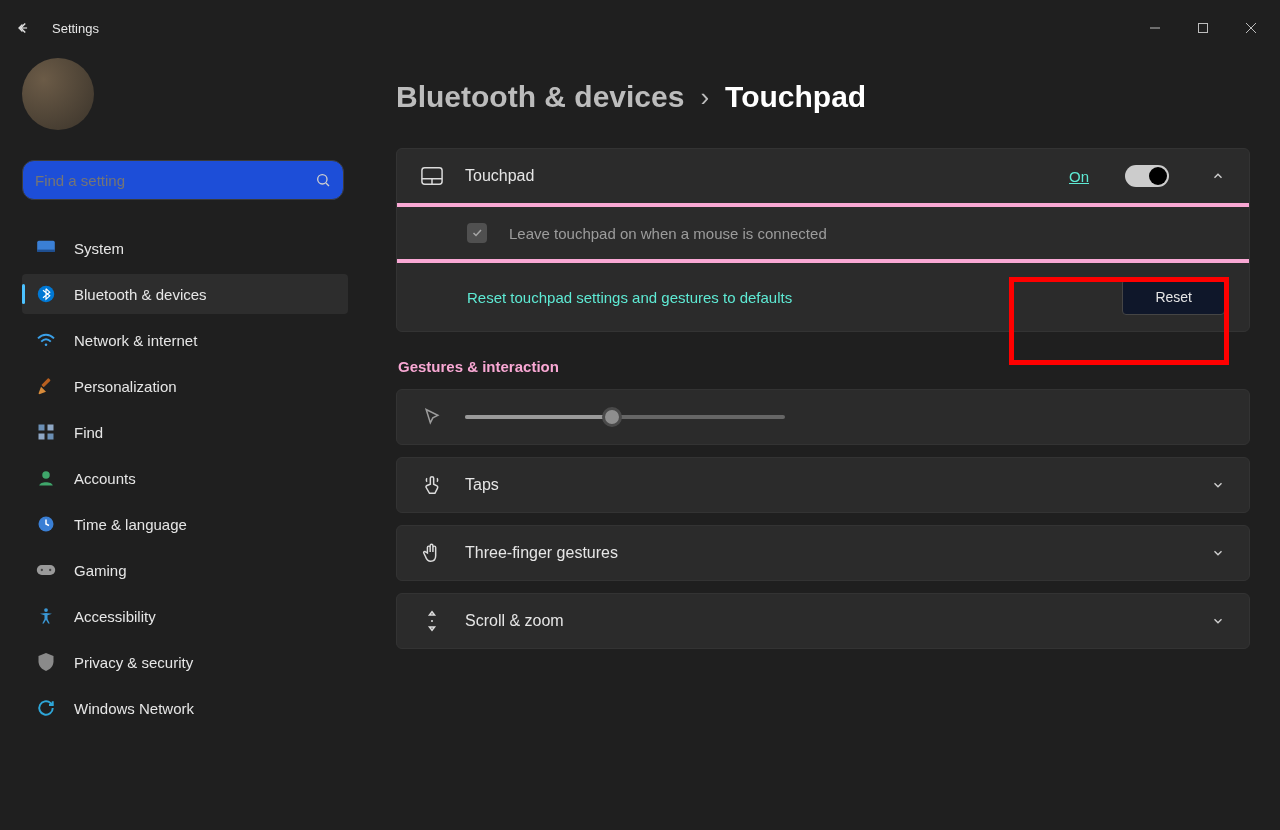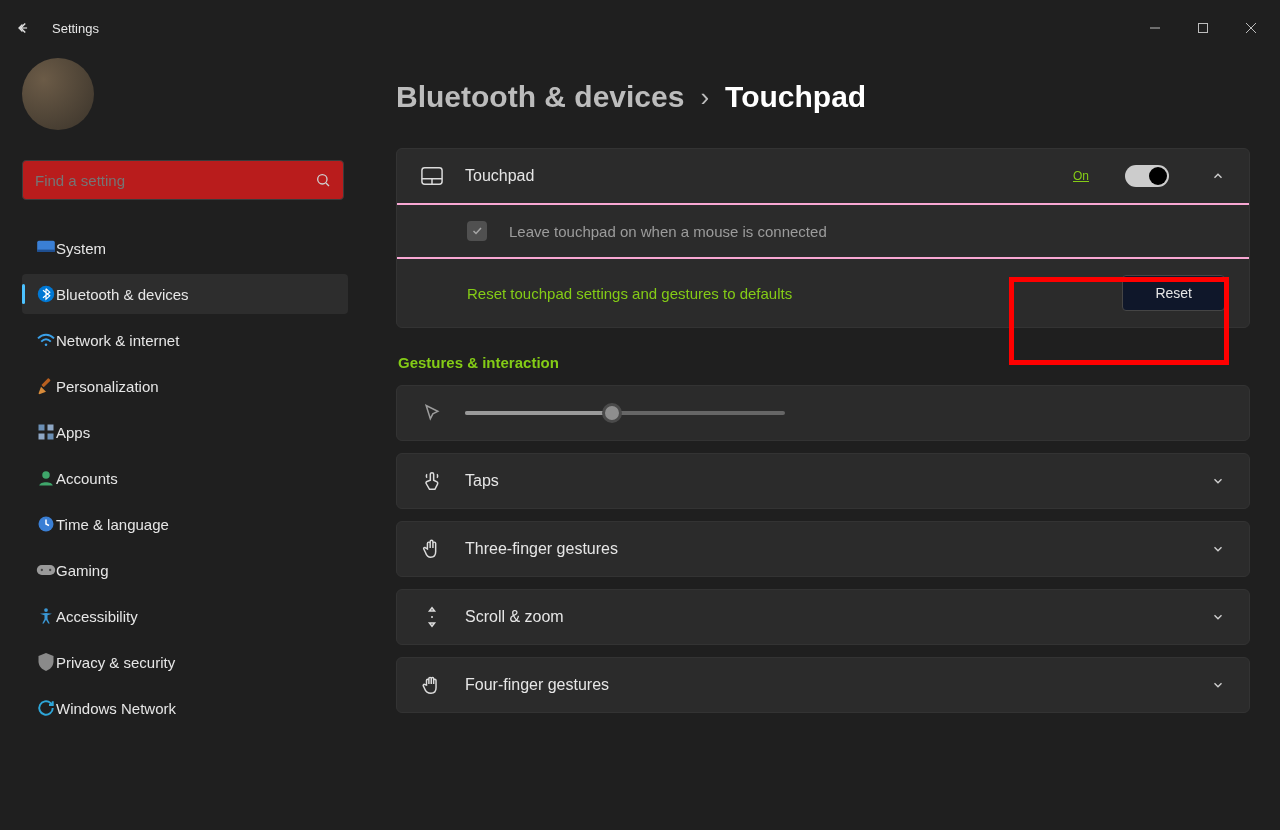--- a/index.html
+++ b/index.html
@@ -6,48 +6,48 @@
   html, body { width: 1280px; height: 830px; font-family: "Segoe UI", Arial, sans-serif; background: #1f1f1f; color: #fff; overflow: hidden; }
   .titlebar { display:flex; justify-content:space-between; align-items:center; height:40px; padding:16px 6px 0 12px;text-align:center; }
   .titlebar-left { display:flex; align-items:center; gap:20px; }
   .back-btn { width:20px; height:20px; display:flex; align-items:center; justify-content:center; cursor:pointer; }
   .wtitle { font-size:13px; color:#e6e6e6; }
   .winbtns { display:flex; gap:2px; }
   .winbtn { width:46px; height:32px; display:flex; align-items:center; justify-content:center; cursor:pointer; color:#bdbdbd; }
   .container { display:flex; height:790px; }
   .sidebar { width:360px; padding:18px 12px 0 22px; }
   .avatar { width:72px; height:72px; border-radius:50%; background: radial-gradient(circle at 30% 30%, #6b5b47, #3a332a); margin-bottom:30px; }
-  .search { position:relative; width:322px; height:40px; background:#b91c1c; border:1px solid #3b3b3b; border-radius:4px; display:flex; align-items:center; padding:0 12px; margin-bottom:28px; }
+  .search { position:relative; width:322px; height:40px; background:#1d4ed8; border:1px solid #3b3b3b; border-radius:12px; display:flex; align-items:center; padding:0 12px; margin-bottom:28px; }
   .search input { flex:1; background:transparent; border:none; outline:none; color:#cfcfcf; font-size:15px; }
   .search .sicon { color:#cfcfcf; }
   .nav { display:flex; flex-direction:column; gap:6px; }
-  .navitem { display:flex; align-items:center; height:40px; border-radius:4px; padding:0 14px; font-size:15px; color:#e6e6e6; cursor:pointer; position:relative; }
+  .navitem { display:flex; align-items:center; gap:18px; height:40px; border-radius:4px; padding:0 14px; font-size:15px; color:#e6e6e6; cursor:pointer; position:relative; }
   .navitem.active { background:#2d2d2d; }
   .navitem.active::before { content:""; position:absolute; left:0; top:10px; width:3px; height:20px; background:#4cc2ff; border-radius:2px; }
   .nicon { width:20px; height:20px; display:flex; align-items:center; justify-content:center; }
   .content { flex:1; padding:40px 30px 0 36px; overflow:hidden; }
   .breadcrumb { display:flex; align-items:center; gap:16px; margin-bottom:34px; }
   .bc-parent { font-size:30px; font-weight:600; color:#bcbcbc; }
   .bc-sep { font-size:26px; color:#bcbcbc; }
   .bc-current { font-size:30px; font-weight:600; color:#fff; }
   .panel { background:#2b2b2b; border:1px solid #333; border-radius:6px; margin-bottom:12px; }
   .row { display:flex; align-items:center; padding:16px 24px; gap:22px; }
-  .row + .row { border-top:2px solid #f9a8d4; }
+  .row + .row { border-top:4px solid #f9a8d4; }
   .ricon { width:22px; height:22px; display:flex; align-items:center; justify-content:center; color:#dcdcdc; }
   .rlabel { flex:1; font-size:16px; color:#e6e6e6; }
   .rlabel.muted { color:#9c9c9c; font-size:15px; }
-  .toggle-label { font-size:12px; color:#84cc16; margin-right:14px;text-decoration:underline; }
+  .toggle-label { font-size:15px; color:#5eead4; margin-right:14px;text-decoration:underline; }
   .toggle { width:44px; height:22px; border-radius:11px; background:#ccc; position:relative; cursor:pointer; }
   .toggle .knob { position:absolute; right:2px; top:2px; width:18px; height:18px; border-radius:50%; background:#000; }
   .chev { color:#cfcfcf; cursor:pointer; }
   .cbox { width:20px; height:20px; border-radius:4px; background:#505050; display:flex; align-items:center; justify-content:center; color:#a6a6a6; }
   .subrow { padding-left:70px; }
   .btn { height:36px; padding:0 32px; background:#0f172a; border:1px solid #454545; border-radius:4px; color:#e6e6e6; font-size:14px; cursor:pointer; }
   .highlight { position:absolute; border:5px solid #ff0000; pointer-events:none; }
-  .section-header { font-size:15px; font-weight:600; color:#84cc16; margin:26px 0 14px 2px; }
+  .section-header { font-size:15px; font-weight:600; color:#f9a8d4; margin:26px 0 14px 2px; }
   .slider { width:320px; height:4px; background:#666; border-radius:2px; position:relative; }
   .slider .fill { position:absolute; left:0; top:0; height:100%; width:46%; background:#9a9a9a; border-radius:2px; }
   .slider .thumb { position:absolute; left:46%; top:50%; transform:translate(-50%,-50%); width:20px; height:20px; border-radius:50%; background:#8e8e8e; border:3px solid #4a4a4a; }
   svg { display:block; }
 </style>
 </head>
 <body>
 
 <div class="titlebar">
   <div class="titlebar-left">
@@ -135,21 +135,21 @@
       </div>
       <div class="navitem">
         <span class="nicon">
             <svg width="18" height="18" viewBox="0 0 24 24">
               <rect x="2" y="2" width="8" height="8" fill="#6b8fb5"></rect>
               <rect x="14" y="2" width="8" height="8" fill="#8fa8c5"></rect>
               <rect x="2" y="14" width="8" height="8" fill="#8fa8c5"></rect>
               <rect x="14" y="14" width="8" height="8" fill="#6b8fb5"></rect>
             </svg>
           </span>
-        <span>Apps</span>
+        <span>Find</span>
       </div>
       <div class="navitem">
         <span class="nicon">
             <svg width="18" height="18" viewBox="0 0 24 24">
               <circle cx="12" cy="8" r="5" fill="#3fa66b"></circle>
               <path d="M3 22c1-6 17-6 18 0z" fill="#3fa66b"></path>
             </svg>
           </span>
         <span>Accounts</span>
       </div>
@@ -230,21 +230,21 @@
       </div>
       <div class="row subrow">
         <div class="cbox">
             <svg width="12" height="12" viewBox="0 0 24 24" fill="none" stroke="#a6a6a6" stroke-width="3">
               <path d="M5 12l5 5L20 6"></path>
             </svg>
           </div>
         <span class="rlabel muted">Leave touchpad on when a mouse is connected</span>
       </div>
       <div class="row subrow" style="position:relative;">
-        <span class="rlabel" style="color:#84cc16; font-size:15px;">Reset touchpad settings and gestures to defaults</span>
+        <span class="rlabel" style="color:#5eead4; font-size:15px;">Reset touchpad settings and gestures to defaults</span>
         <button class="btn">Reset</button>
       </div>
       <div class="highlight" style="left:612px; top:128px; width:220px; height:88px;"></div>
     </div>
 
     <div class="section-header">Gestures &amp; interaction</div>
 
     <div class="panel">
       <div class="row">
         <span class="ricon">
@@ -303,30 +303,15 @@
           </span>
         <span class="rlabel">Scroll &amp; zoom</span>
         <span class="chev">
             <svg width="14" height="14" viewBox="0 0 24 24" fill="none" stroke="#cfcfcf" stroke-width="2.4">
               <path d="M6 9l6 6 6-6"></path>
             </svg>
           </span>
       </div>
     </div>
 
-    <div class="panel">
-      <div class="row">
-        <span class="ricon">
-            <svg width="22" height="22" viewBox="0 0 24 24" fill="none" stroke="#dcdcdc" stroke-width="1.6">
-              <path d="M6 12V7a1.3 1.3 0 112.6 0v4V5a1.3 1.3 0 112.6 0v6V5a1.3 1.3 0 112.6 0v6V7a1.3 1.3 0 112.6 0v8c0 4-2 6-5.5 6S5 19 4 16l-1.5-3c-.5-1 .5-2 1.5-1.6z"></path>
-            </svg>
-          </span>
-        <span class="rlabel">Four-finger gestures</span>
-        <span class="chev">
-            <svg width="14" height="14" viewBox="0 0 24 24" fill="none" stroke="#cfcfcf" stroke-width="2.4">
-              <path d="M6 9l6 6 6-6"></path>
-            </svg>
-          </span>
-      </div>
-    </div>
 
   </div>
 </div>
 
 </body></html>

